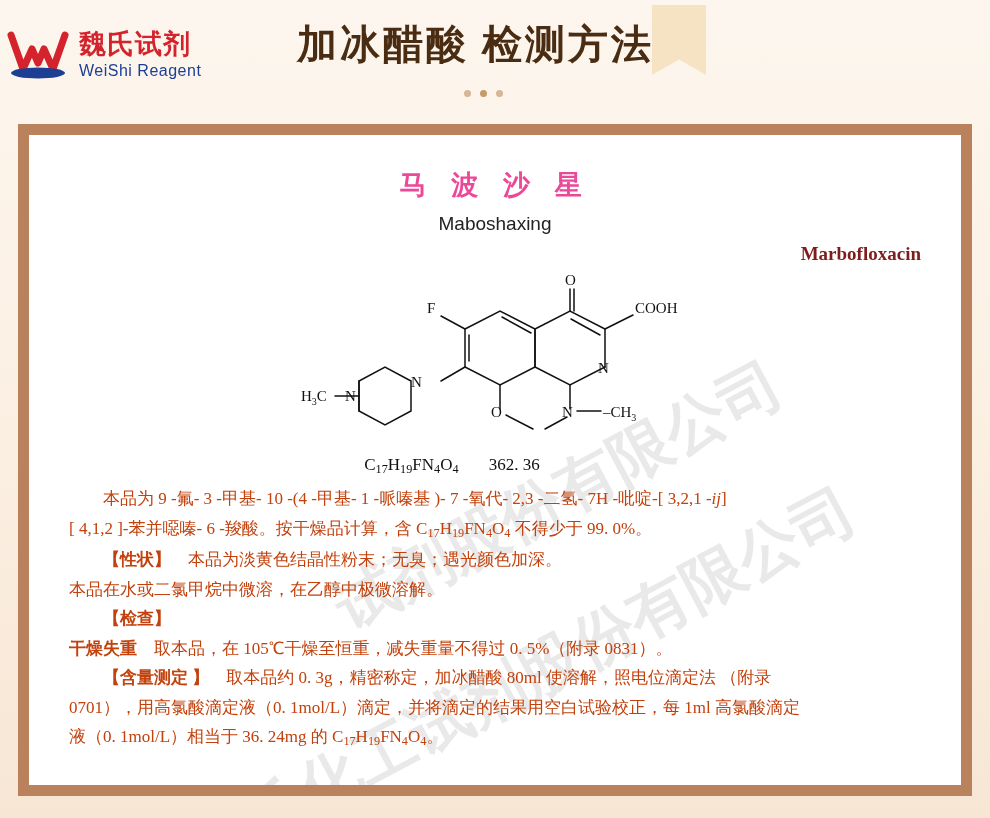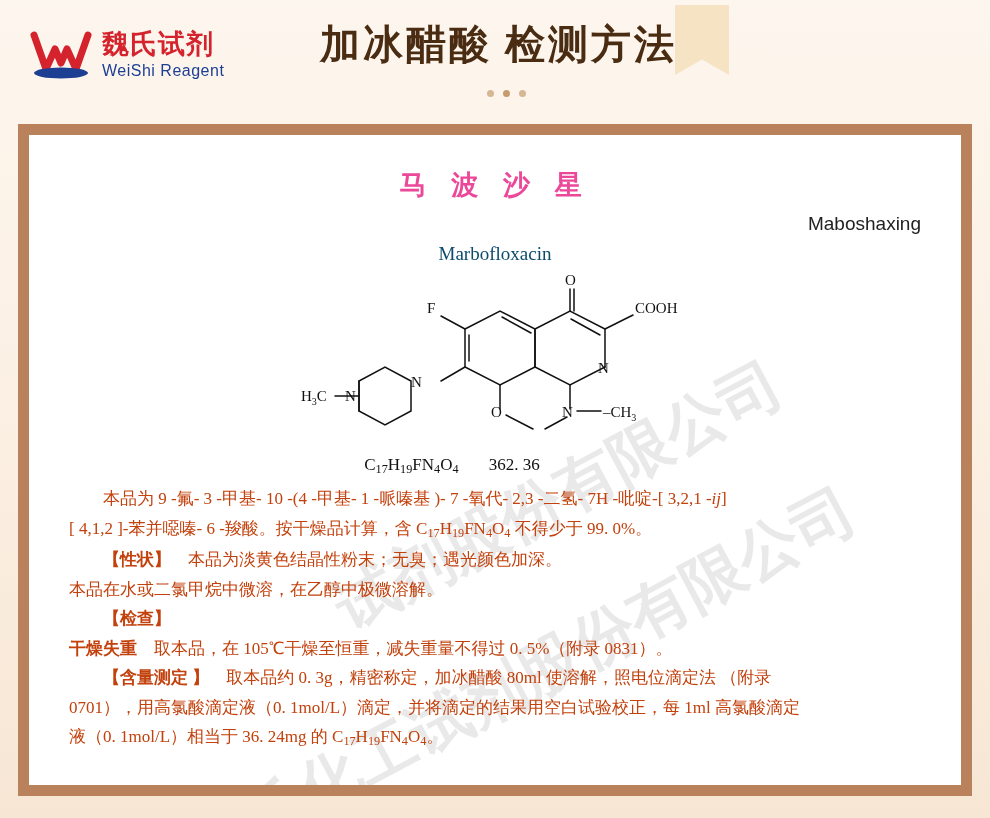--- a/index.html
+++ b/index.html
@@ -21,20 +21,21 @@
     box-sizing: border-box;
   }
 
   
   .header {
     position: relative;
     height: 110px;
     display: flex;
     align-items: center;
     padding: 0 30px;
+    justify-content: flex-end;
   }
   .logo-block {
     display: flex;
     align-items: center;
     gap: 10px;
     width: 260px;
     flex: 0 0 260px;
   }
   .logo-mark {
     position: relative;
@@ -171,32 +172,32 @@
   .cn-name {
     text-align: center;
     font-family: "Liberation Serif", serif;
     font-weight: bold;
     font-size: 27px;
     color: #ec4899;
     letter-spacing: 9px;
     margin: 6px 0 10px 0;
   }
   .pinyin {
-    text-align: right;
+    text-align: center;
     font-family: "Liberation Sans", sans-serif;
     font-size: 19px;
     color: #222;
     margin-bottom: 8px;
   }
   .en-name {
-    text-align: center;
-    font-family: "Liberation Serif", serif;
-    font-weight: normal;
+    text-align: right;
+    font-family: "Liberation Serif", serif;
+    font-weight: bold;
     font-size: 19px;
-    color: #0c4a6e;
+    color: #7f1d1d;
     margin-bottom: 4px;
   }
 
   .structure {
     position: relative;
     height: 190px;
     margin: 2px 0 0 0;
   }
   .structure svg {
     display: block;

